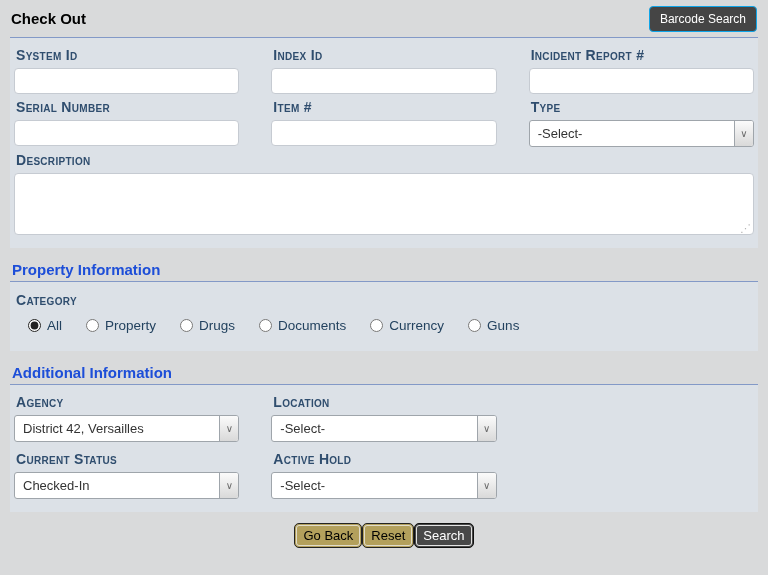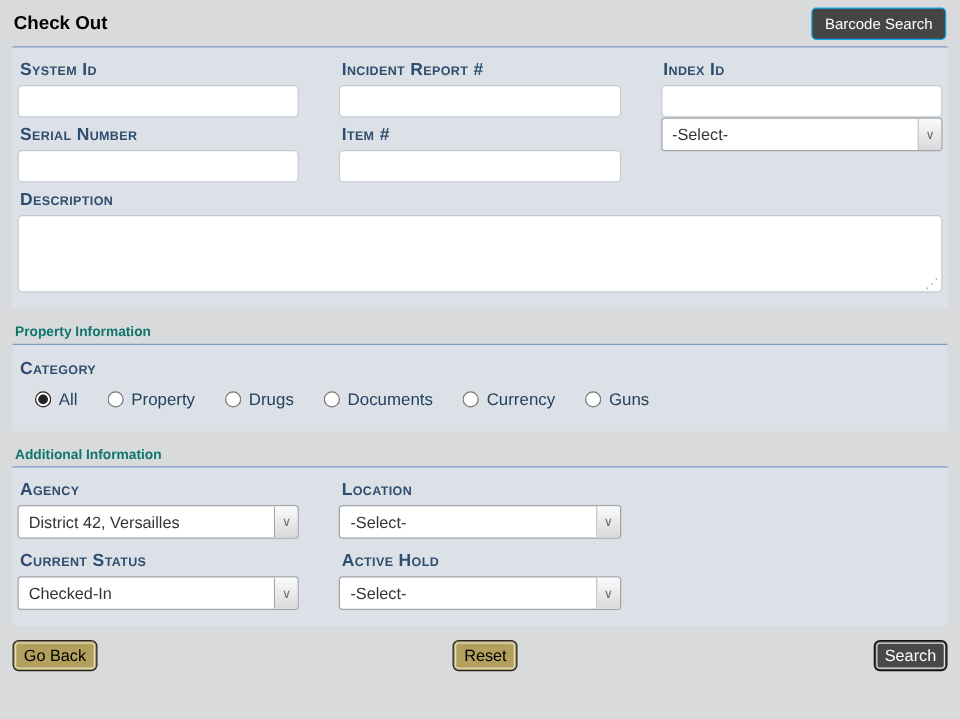--- a/index.html
+++ b/index.html
@@ -21,21 +21,21 @@
     font-size:13px; color:#222;
   }
   .content{ padding:0 10px; }
 
   
   .topbar{ display:flex; justify-content:space-between; align-items:center; height:37px; padding:16px 1px; }
   .page-title{ font-size:15px; font-weight:bold; color:#000; margin:0; }
 
   
   .panel{ background:var(--panel-bg); border-top:1px solid var(--line); padding:4px 4px 13px; }
-  .section-title{ font-size:11px; font-weight:bold; color:#0f766e; margin:13px 2px 3px; }
+  .section-title{ font-size:15px; font-weight:bold; color:#1d4ed8; margin:13px 2px 3px; }
 
   .grid3{ display:grid; grid-template-columns:1fr 1fr 1fr; column-gap:32px; }
 
   .fgroup label.flabel{
     display:block; font-weight:bold; font-variant:small-caps;
     color:var(--label); font-size:14px; letter-spacing:.3px;
     margin:6px 0 6px 2px; line-height:14px;
   }
   input.text{
     width:100%; height:26px; background:#fff;
@@ -70,21 +70,21 @@
   
   .radio-row{ display:flex; align-items:center; margin:10px 0 5px 14px; }
   .radio-opt{ display:flex; align-items:center; margin-right:24px; cursor:pointer;justify-content:center; }
   .radio-opt input{ width:13px; height:13px; margin:0 6px 0 0; accent-color:#222; }
   .radio-opt .rlabel{ color:#23425f; font-size:13.5px; }
 
   
   .row2{ margin-top:4px; }
 
   
-  .actions{ display:flex; justify-content:space-between; gap:10px; margin-top:11px; }
+  .actions{ display:flex; justify-content:center; gap:0; margin-top:11px; }
   .btn{
     border-radius:5px; padding:1px; cursor:pointer;
     font-family:"Liberation Sans",sans-serif; font-size:13px;
   }
   .btn .ring{ display:inline-block; border-radius:3px; padding:2px 6px; border:1px solid transparent; }
   .btn-gold{ background:var(--gold); border:1px solid #232323; color:#000; }
   .btn-gold .ring{ border-color:rgba(240,240,240,.75); }
   .btn-dark{ background:var(--dark); border:1px solid #0f0f0f; color:#fff; }
   .btn-dark .ring{ border-color:rgba(255,255,255,.85); }
   .btn-barcode{
@@ -102,39 +102,40 @@
     <button class="btn-barcode">Barcode Search</button>
   </div>
 
   <div class="panel">
     <div class="grid3">
       <div class="fgroup">
         <label class="flabel">System Id</label>
         <input class="text" type="text" value="" style="">
       </div>
       <div class="fgroup">
+        <label class="flabel">Index Id</label>
+        <input class="text" type="text" value="" style="">
+      </div>
+      <div class="fgroup">
         <label class="flabel">Incident Report #</label>
         <input class="text" type="text" value="" style="">
       </div>
-      <div class="fgroup">
-        <label class="flabel">Index Id</label>
-        <input class="text" type="text" value="" style="">
-      </div>
     </div>
 
     <div class="grid3">
       <div class="fgroup">
         <label class="flabel">Serial Number</label>
         <input class="text" type="text" value="" style="">
       </div>
       <div class="fgroup">
         <label class="flabel">Item #</label>
         <input class="text" type="text" value="" style="">
       </div>
       <div class="fgroup">
+        <label class="flabel">Type</label>
         <div class="selectwrap">
           <select>
             <option>-Select-</option>
           </select>
           <span class="chev">∨</span>
         </div>
       </div>
     </div>
 
     <div class="fgroup">

